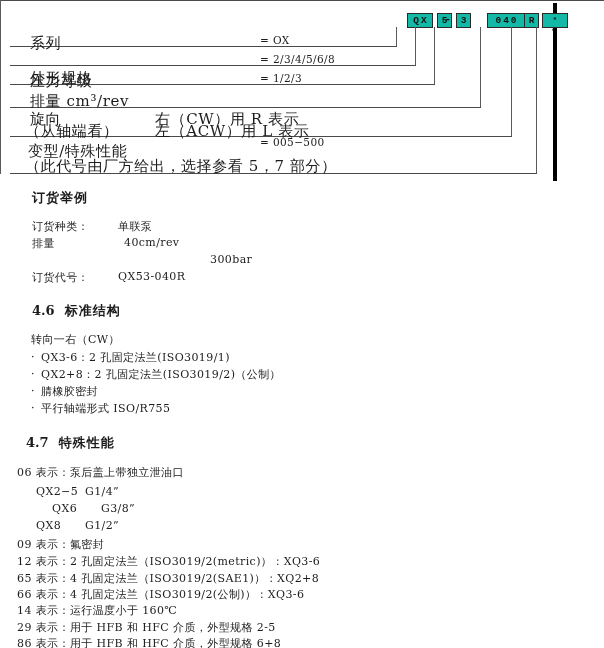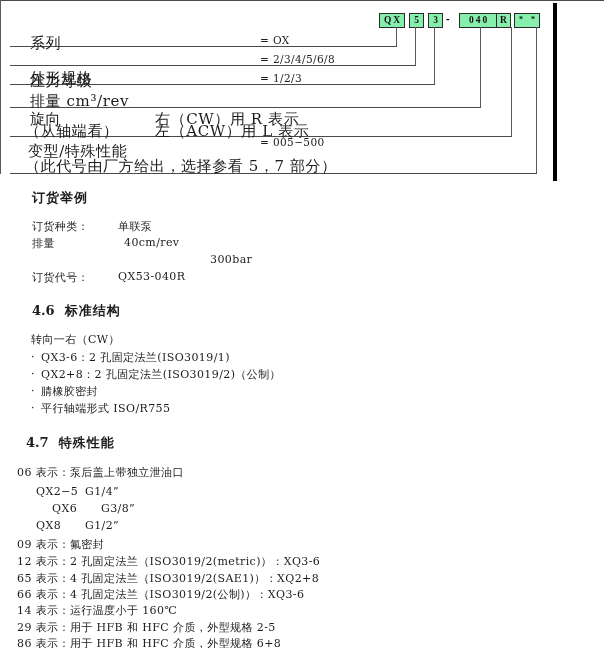--- a/index.html
+++ b/index.html
@@ -8,23 +8,23 @@
     font-family:"DejaVu Serif","Liberation Serif",serif;
     color:#1c1c1c;overflow:hidden;
   }
   
   .hline{position:absolute;background:#4a4a4a;height:1px;}
   .vline{position:absolute;background:#5a5a5a;width:1px;}
   .thickbar{position:absolute;background:#000;}
   
   .cbox{
     position:absolute;top:13px;height:13px;border:1px solid #2a2a2a;
-    font-family:Liberation Serif, serif;
+    font-family:Liberation Mono, monospace;
     font-weight:bold;font-size:9.5px;line-height:13px;text-align:center;
-    letter-spacing:2px;text-indent:2px;background:#86efac;color:#111;
+    letter-spacing:2px;text-indent:2px;background:#14b8a6;color:#111;margin-left:28px;
   }
   .cdash{
     position:absolute;top:12px;font-weight:bold;font-size:11px;
     font-family:"Liberation Sans","DejaVu Sans",sans-serif;color:#111;
   }
   .cstars{font-size:8px;line-height:11px;letter-spacing:3px;text-indent:3px;}
   
   .lbl{position:absolute;font-size:15px;letter-spacing:0.6px;white-space:nowrap;}
   .val{position:absolute;font-size:10.5px;letter-spacing:0.4px;white-space:nowrap;}
   

